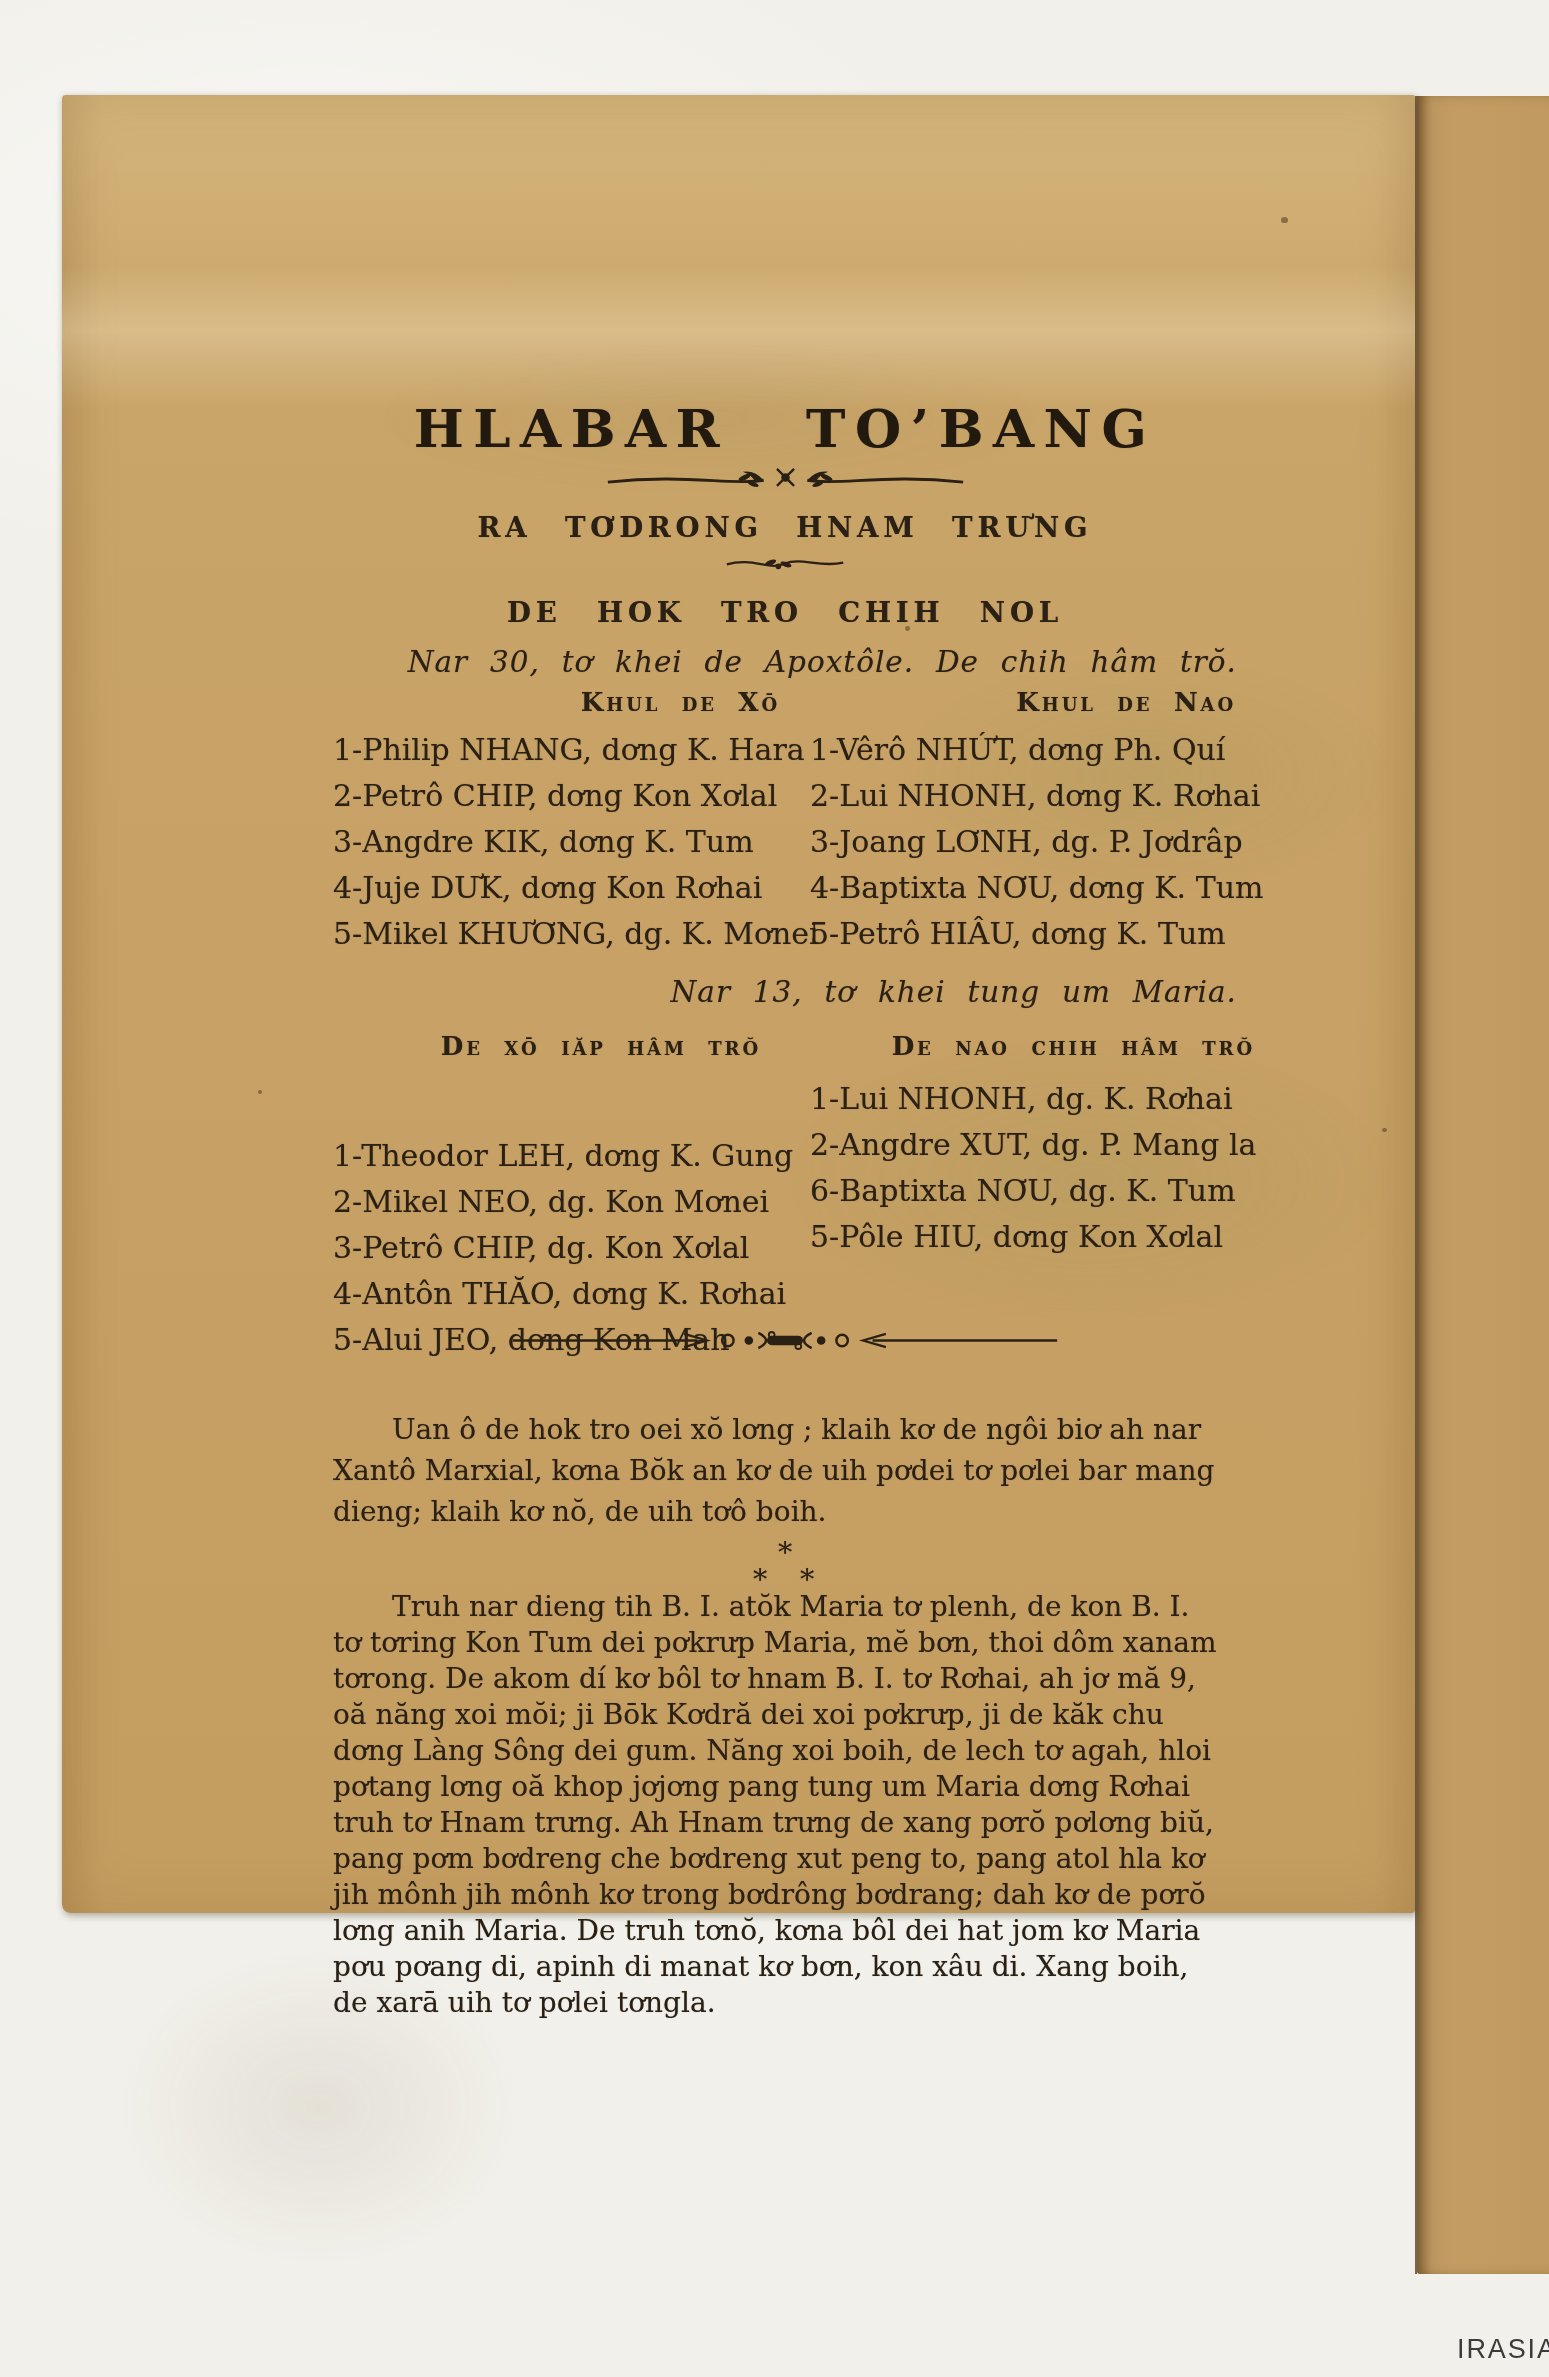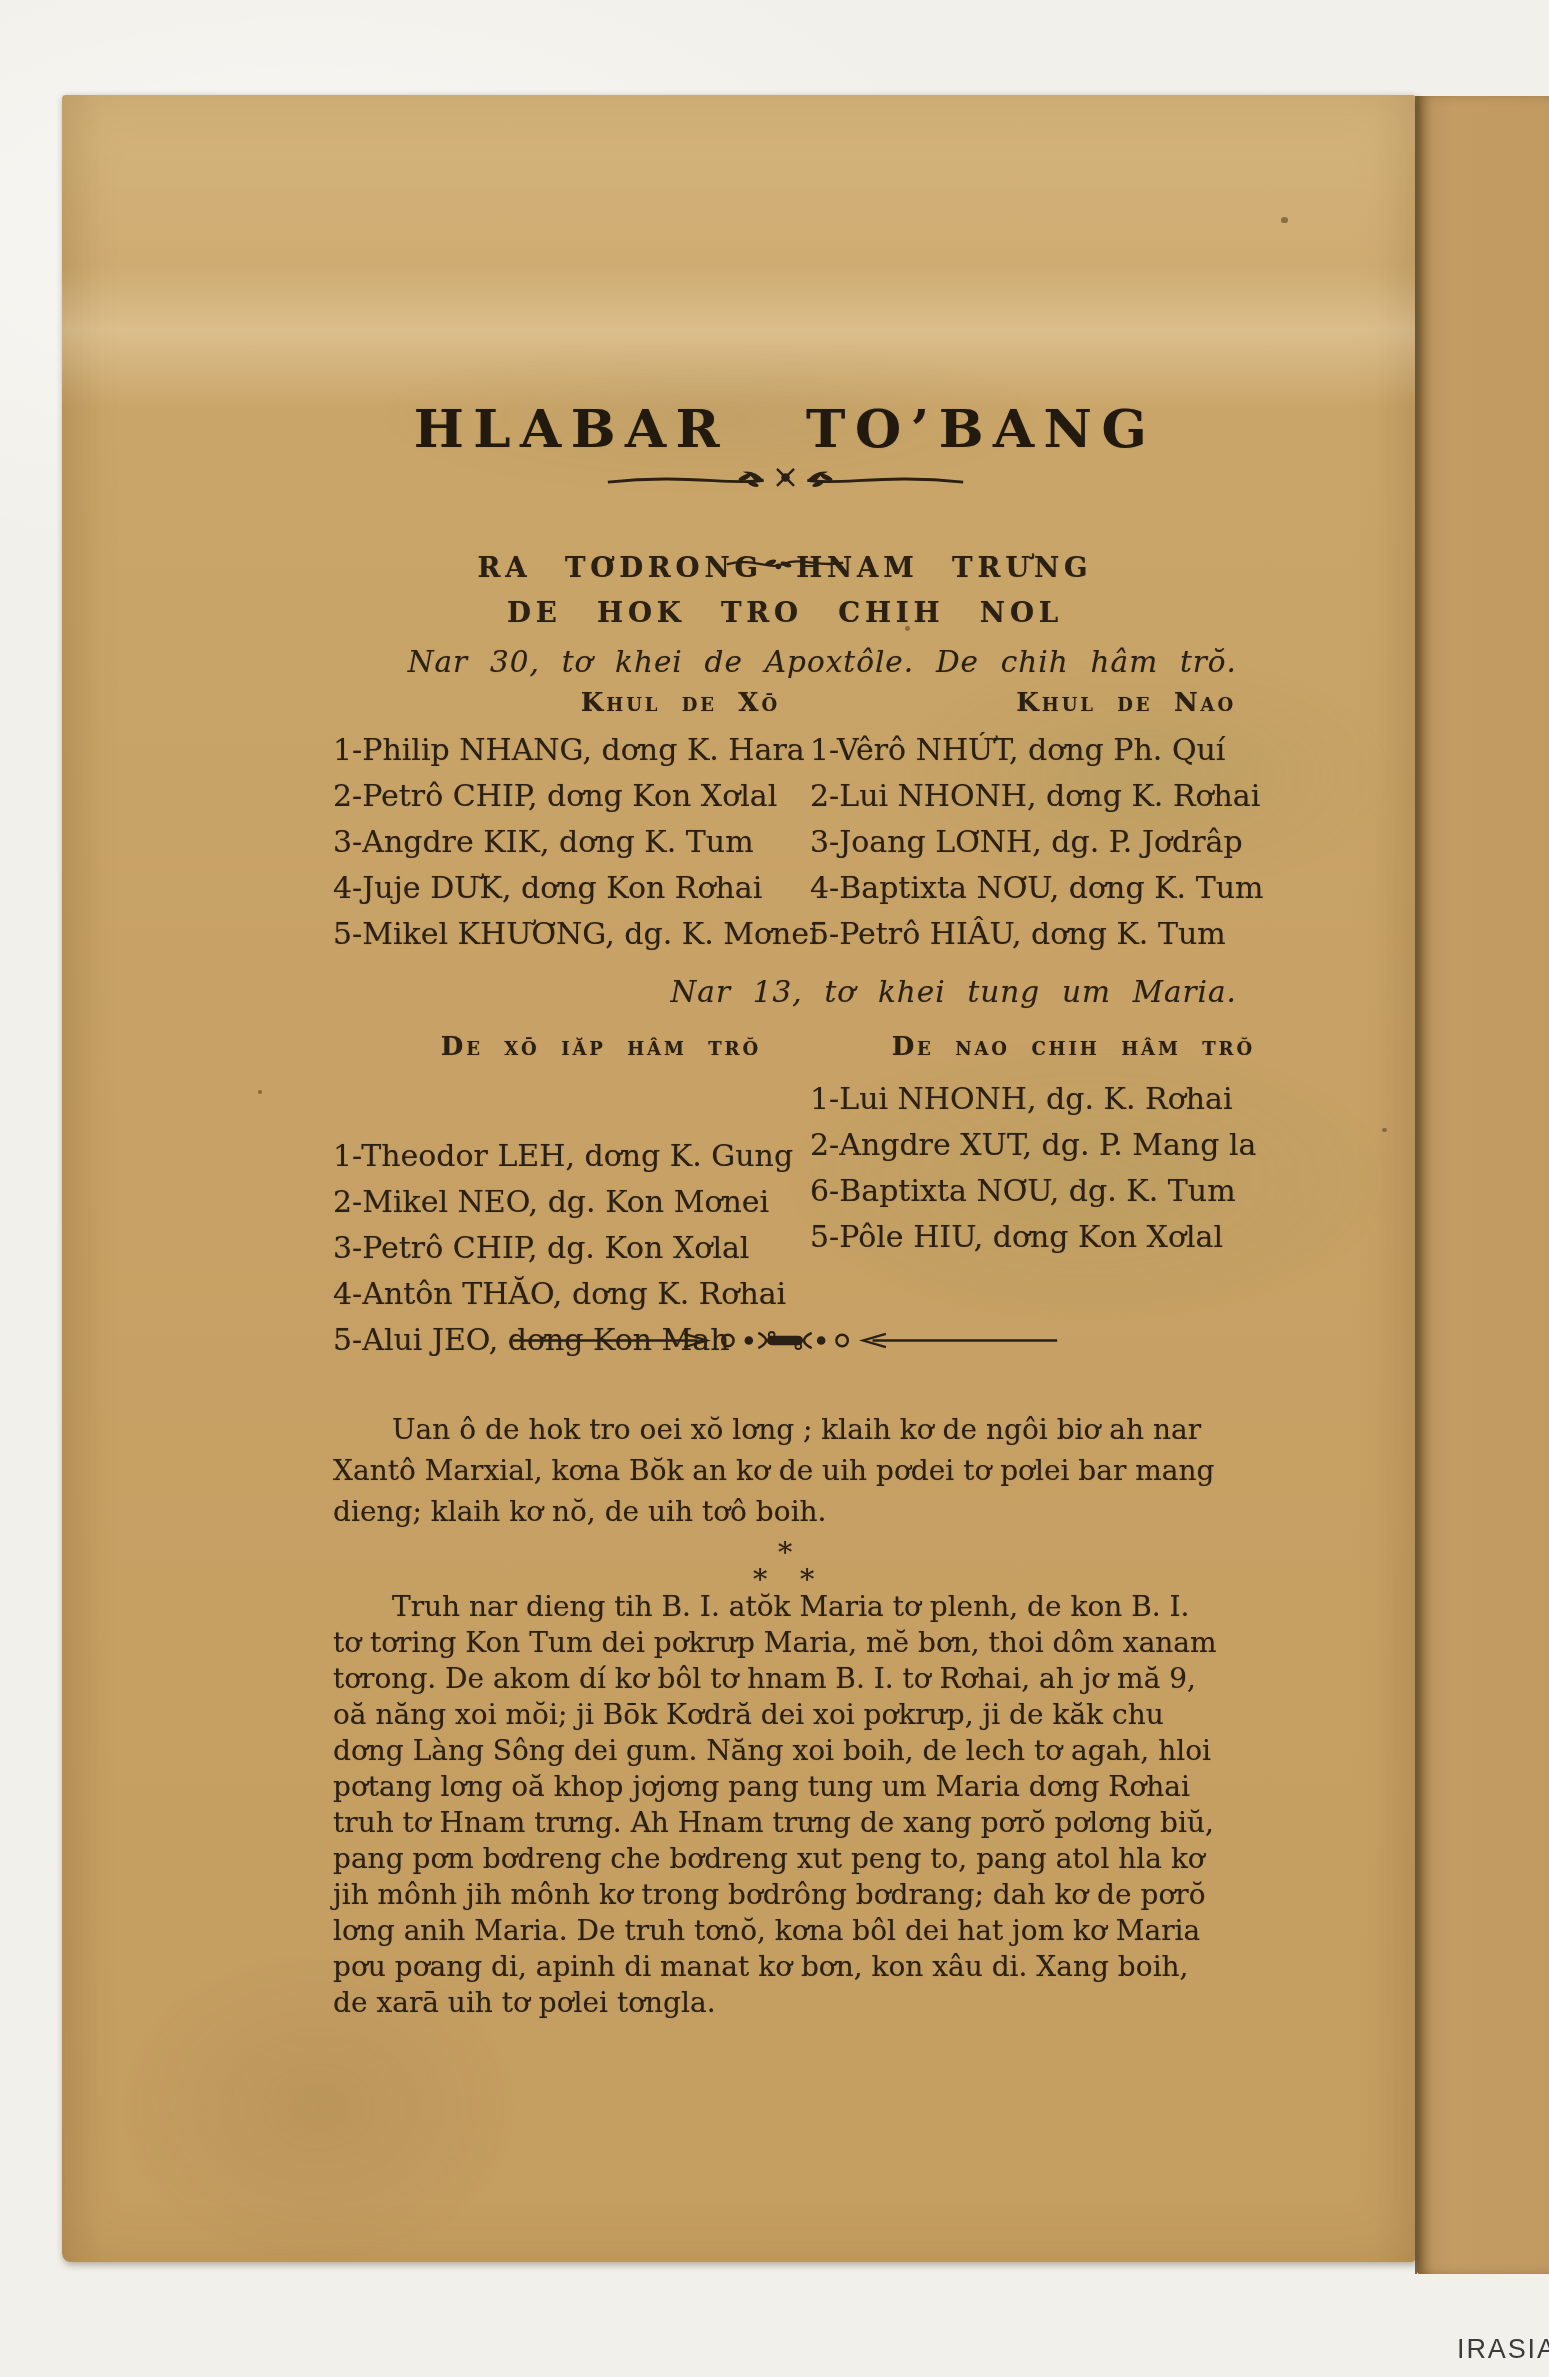--- a/index.html
+++ b/index.html
@@ -7,21 +7,21 @@
     width:1549px;height:2378px;position:relative;overflow:hidden;
     background:#f1f0ea;
     font-family:"DejaVu Serif", serif;
   }
   .scan-bg{position:absolute;inset:0;
     background:
       radial-gradient(1141px 571px at 20% 10%, rgba(255,255,255,.5), rgba(255,255,255,0) 60%),
       #f1f0ea;}
   
   .page{
-    position:absolute;left:62px;top:95px;width:1353px;height:2167px;
+    position:absolute;left:62px;top:95px;width:1353px;height:1818px;
     background:
       linear-gradient(180deg, rgba(255,240,200,.18) 0%, rgba(255,240,200,0) 14%),
       linear-gradient(90deg, rgba(90,60,20,.10) 0, rgba(90,60,20,0) 3%, rgba(90,60,20,0) 97%, rgba(90,60,20,.08) 100%),
       linear-gradient(180deg,#cba76b 0%, #c7a165 45%, #c49d61 100%);
     border-radius:3.8px 1.9px 2.9px 8.6px;
     box-shadow:1.9px 2.9px 7.6px rgba(60,45,20,.35), inset 0 0 57px rgba(120,85,35,.18);
     z-index:2;
   }
   .light-band{position:absolute;left:0;top:171px;width:100%;height:143px;
     background:linear-gradient(180deg,rgba(255,246,218,0) 0%,rgba(255,246,218,.28) 45%,rgba(255,246,218,0) 100%);}
@@ -51,21 +51,21 @@
   .abs{position:absolute;}
   .page-title{
     left:0;top:302px;width:100%;margin:0;text-align:center;
     font-size:53px;font-weight:bold;letter-spacing:9.5px;word-spacing:49px;color:#221a0f;
   }
   .ornament{left:0;width:100%;text-align:center;}
   .orn-title{top:371px;}
   .orn-sub{top:457px;}
   .subtitle{
     left:0;top:416px;width:100%;text-align:center;
-    font-size:27.6px;font-weight:bold;letter-spacing:4.8px;word-spacing:19px;margin-top:40px;
+    font-size:27.6px;font-weight:bold;letter-spacing:4.8px;word-spacing:19px;
   }
   .heading{
     left:0;top:501px;width:100%;text-align:center;
     font-size:27.6px;font-weight:bold;letter-spacing:4.8px;word-spacing:21px;
   }
   .intro{
     left:0;width:100%;text-align:right;
     font-style:italic;font-size:29.5px;letter-spacing:1px;word-spacing:11.4px;
   }
   .intro1{top:550px;}

